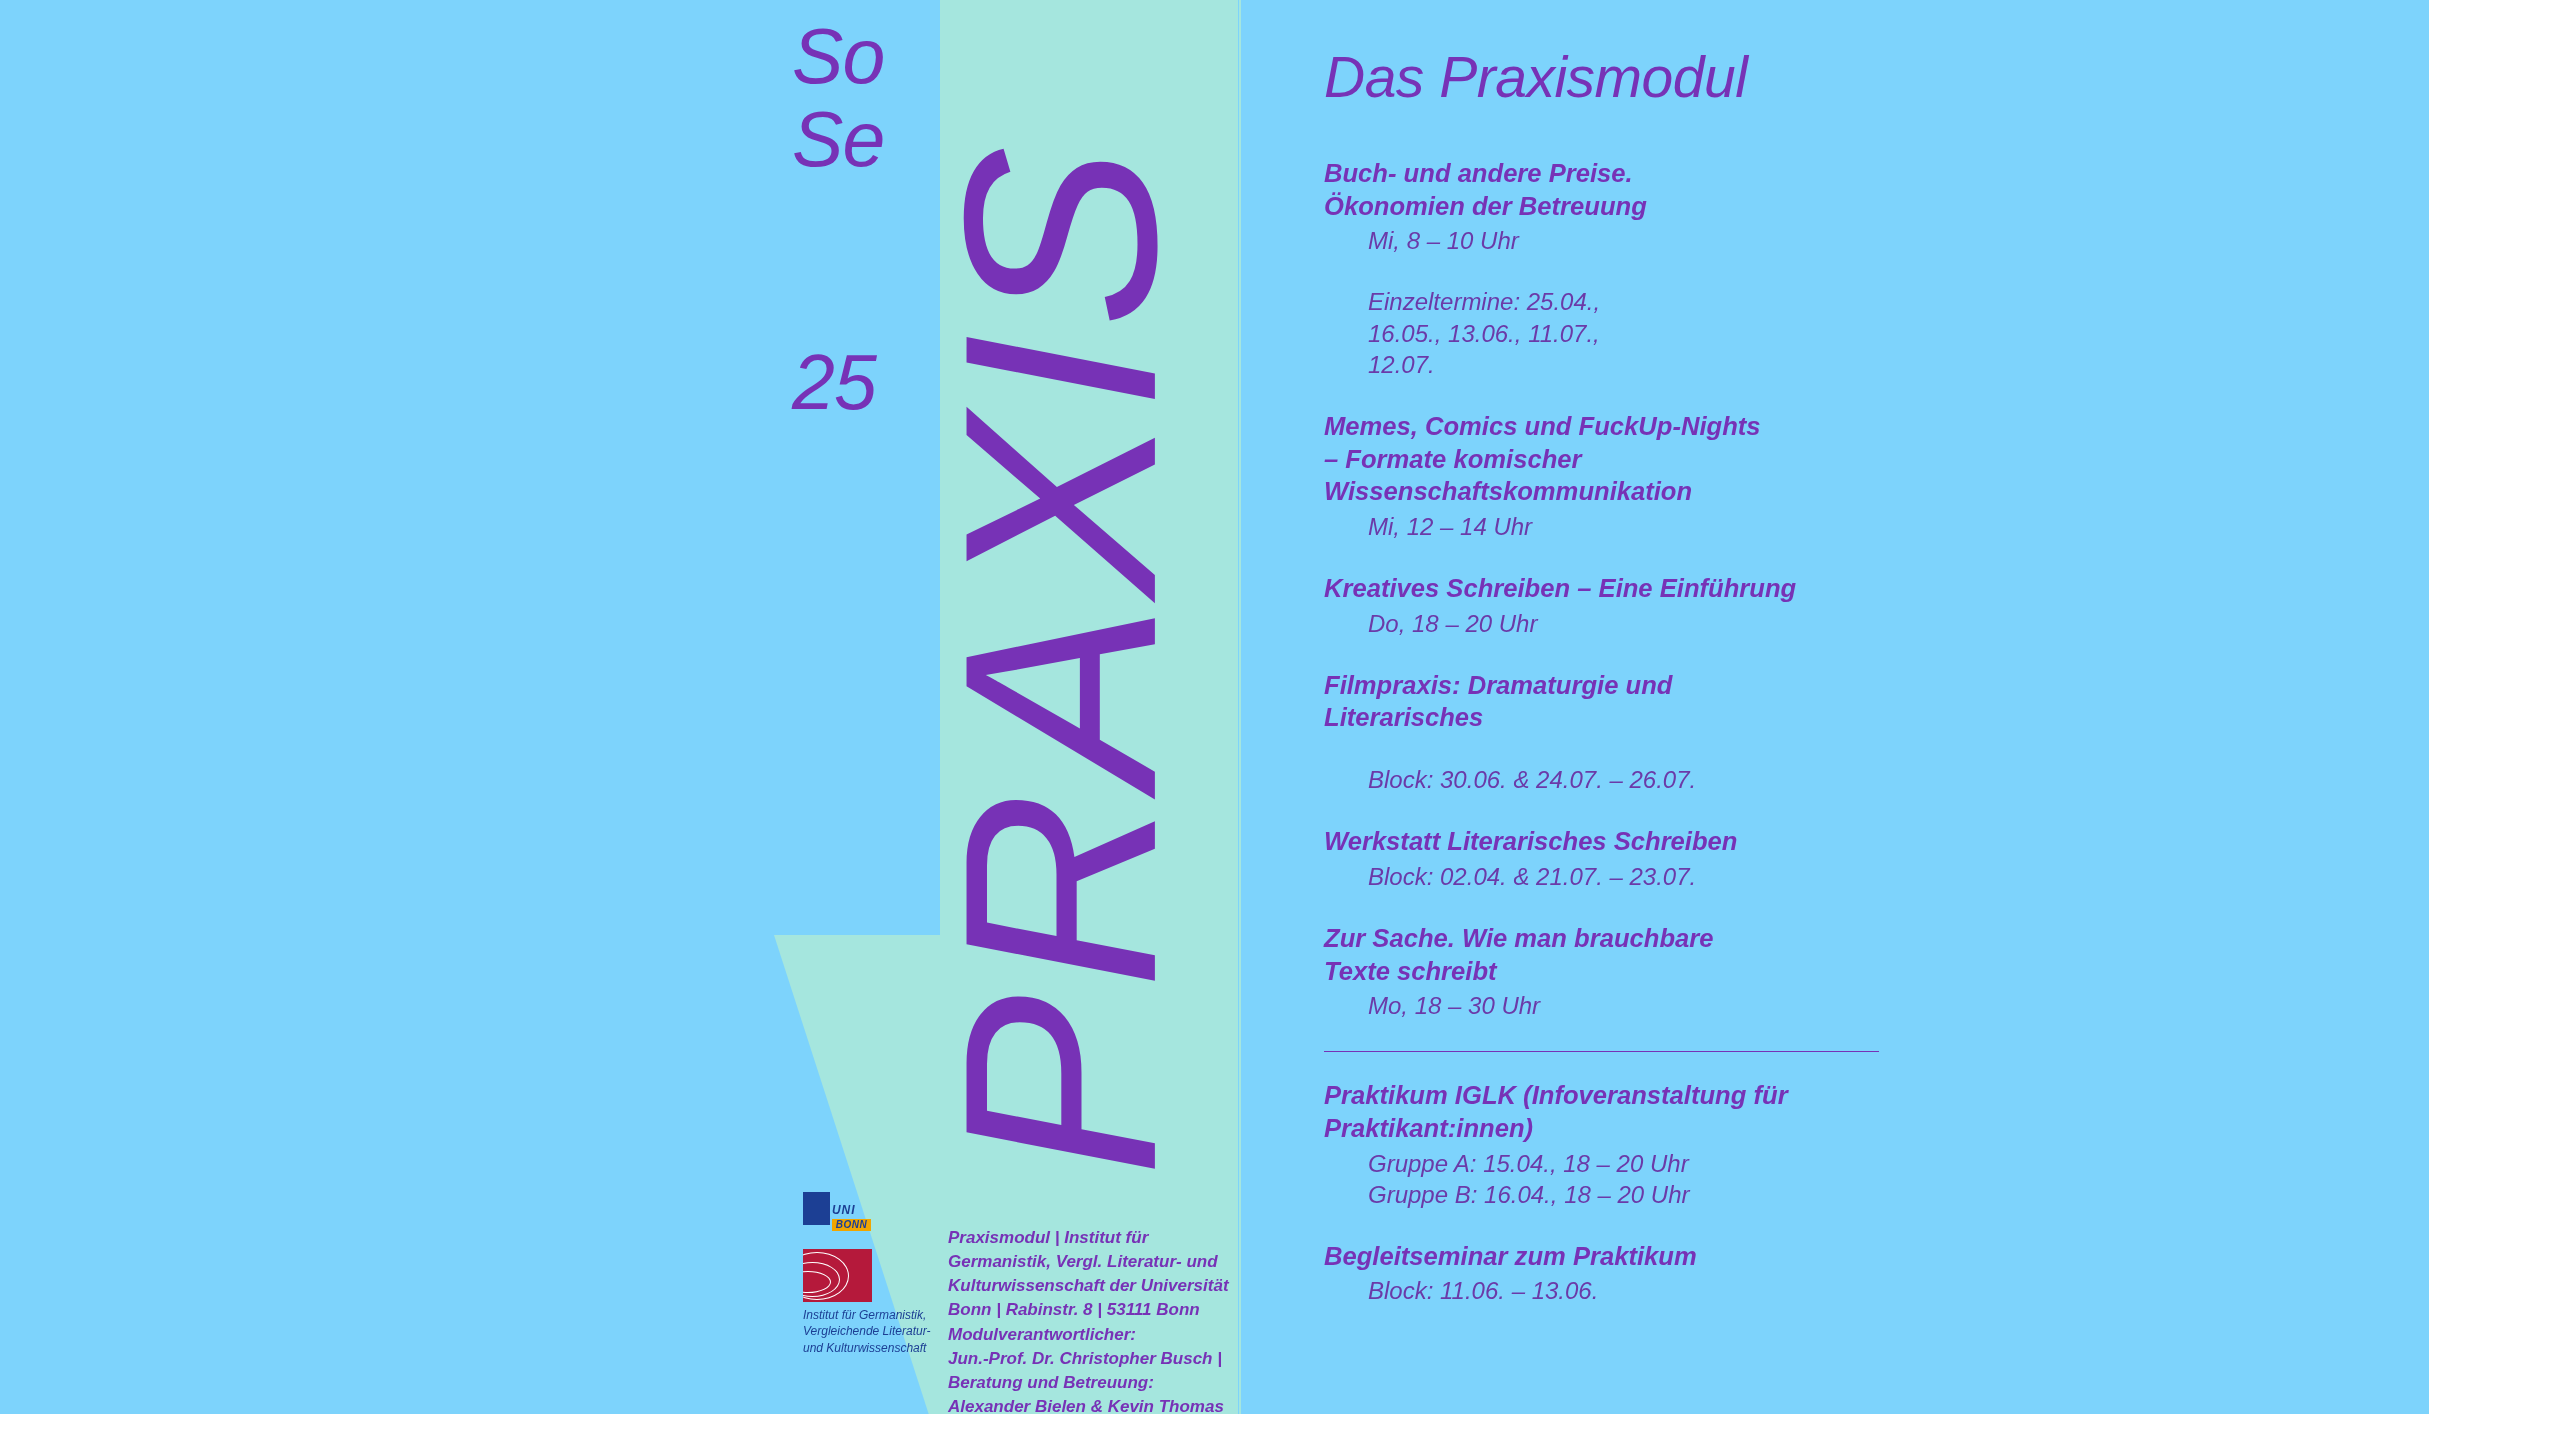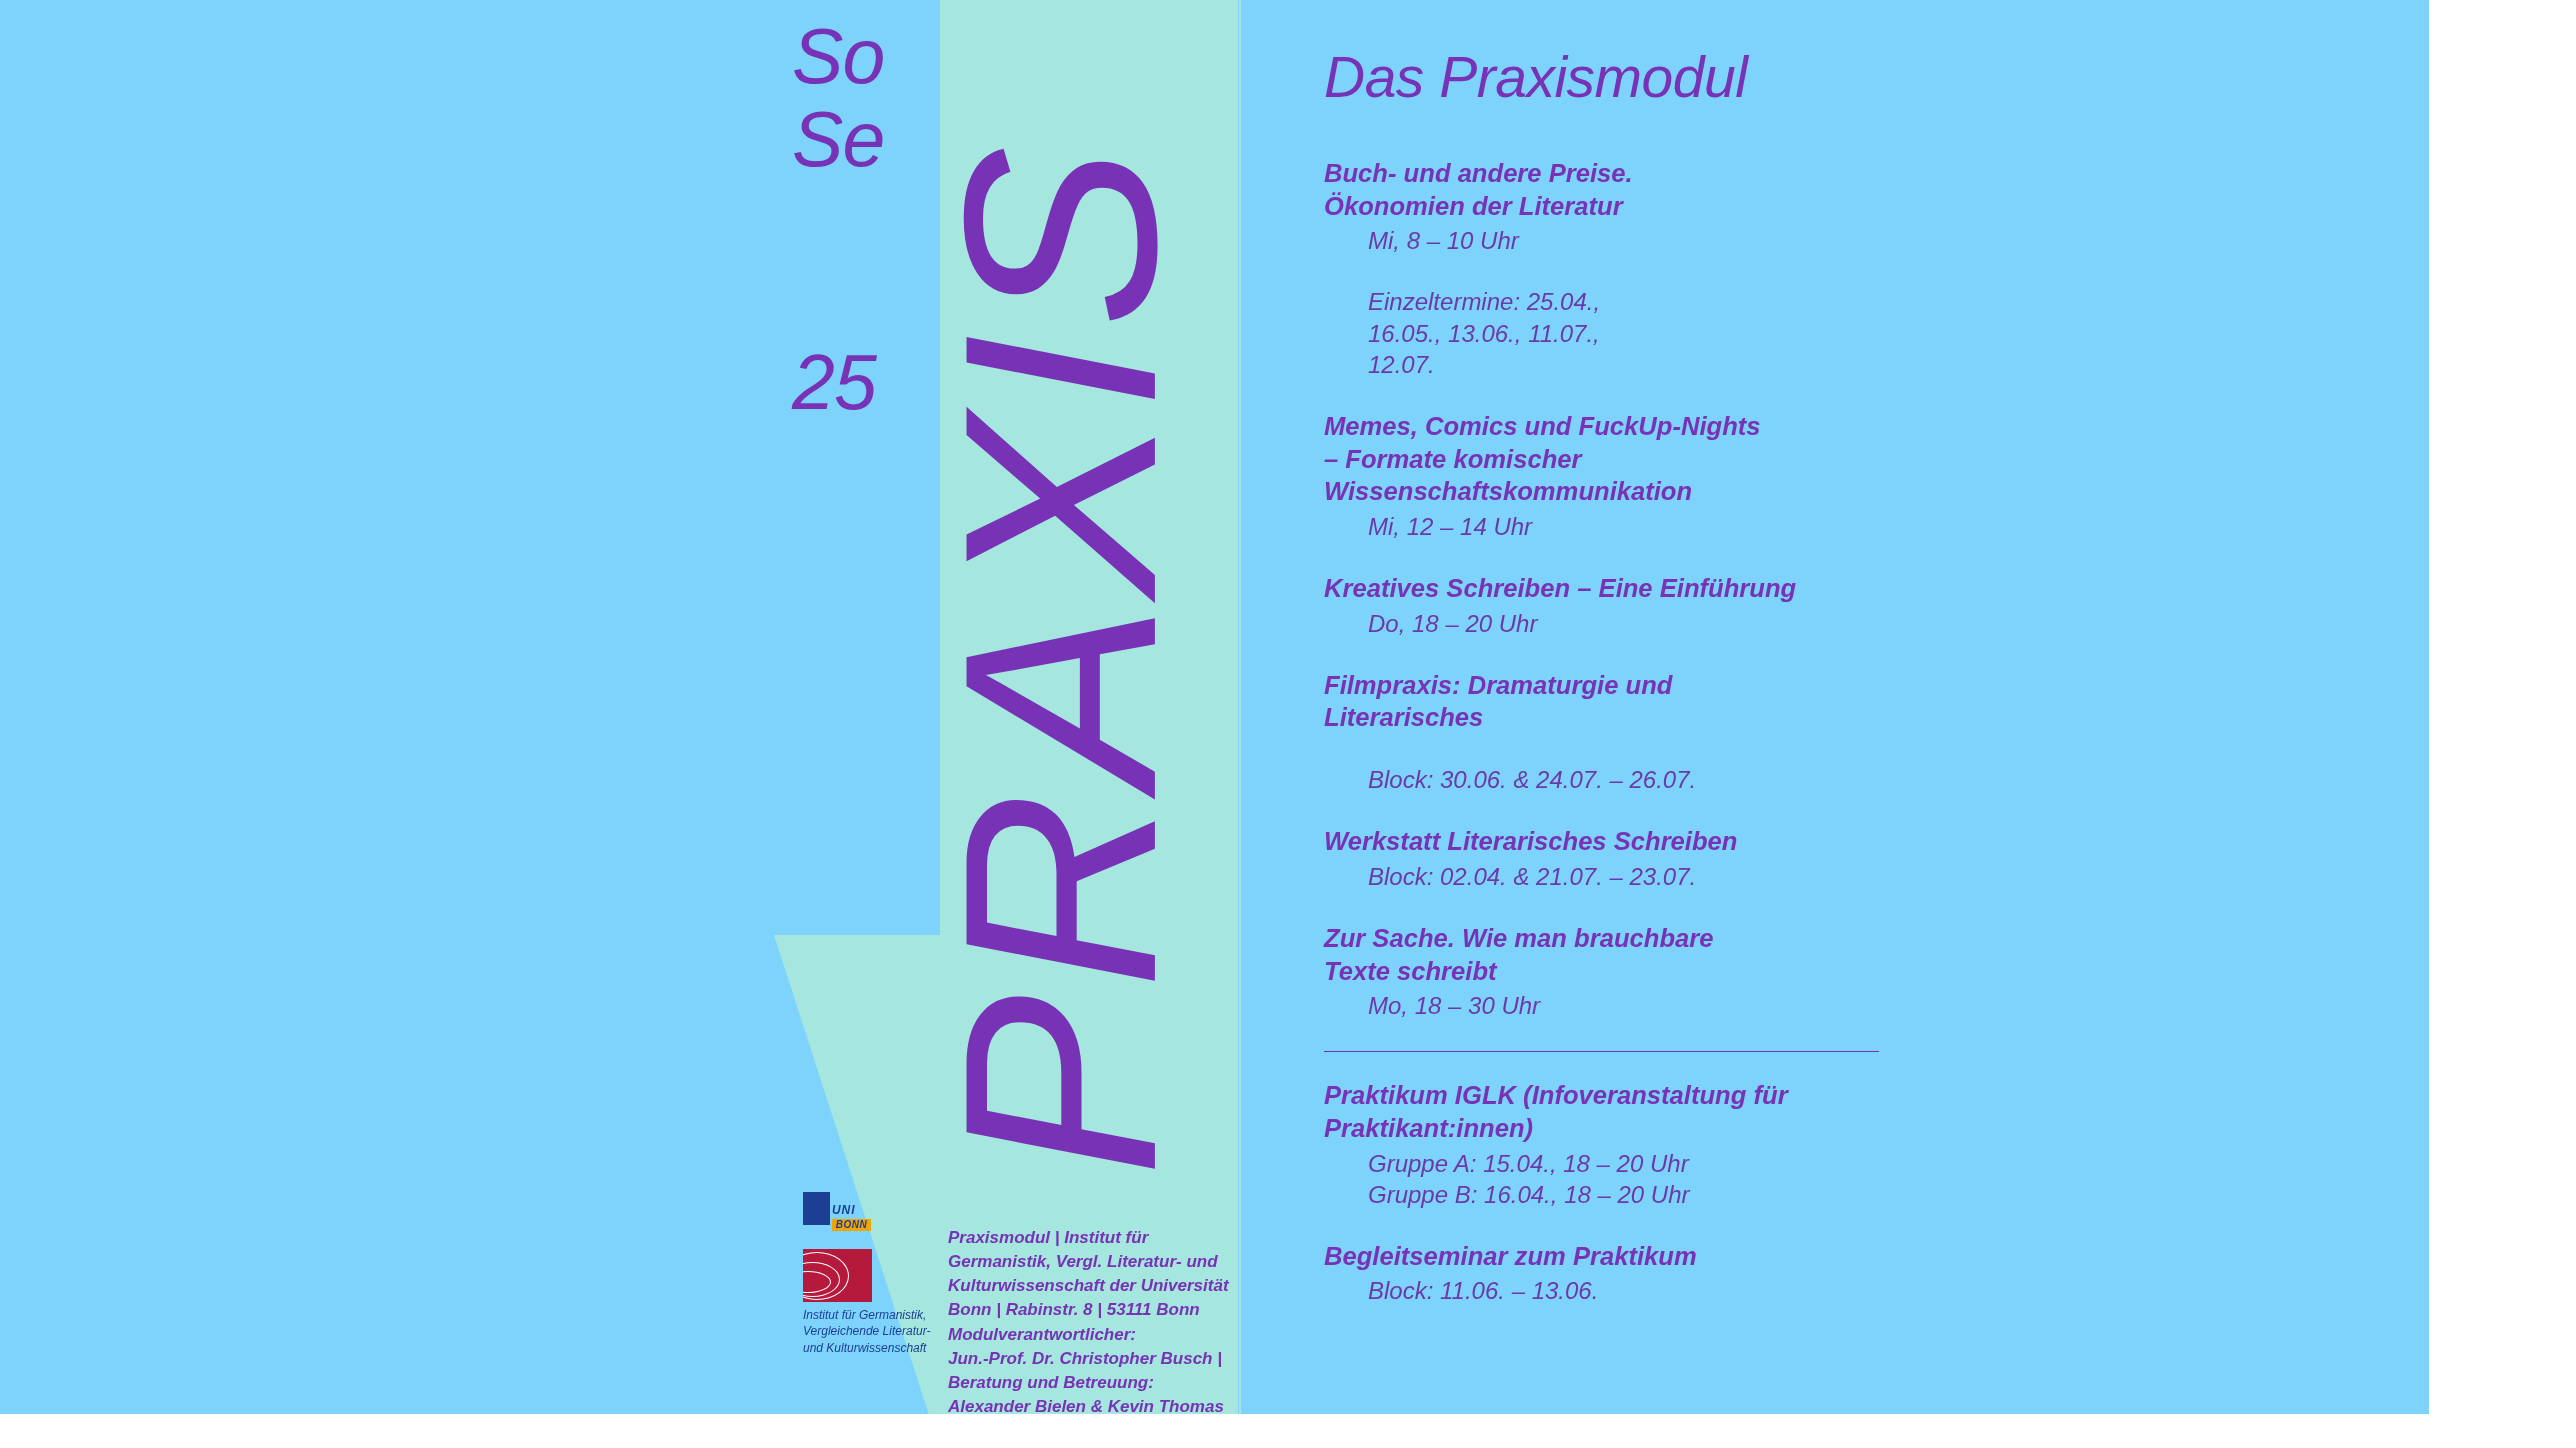--- a/index.html
+++ b/index.html
@@ -212,21 +212,21 @@
     <svg width="292" height="1223" viewBox="0 0 320 1340" xmlns="http://www.w3.org/2000/svg">
       <text x="-1290" y="230" transform="rotate(-90)" font-family="Liberation Sans, sans-serif" font-size="300" fill="#7732b6" letter-spacing="6">PRAXIS</text>
     </svg>
   </div>
 
   <div class="content">
     <div class="title">Das Praxismodul</div>
 
     <div class="courses">
       <div class="course">
-        <div class="course-name">Buch- und andere Preise. Ökonomien der Literatur</div>
+        <div class="course-name">Buch- und andere Preise. Ökonomien der Betreuung</div>
         <div class="course-time">Mi, 8 – 10 Uhr</div>
       </div>
       <div class="course">
         <div class="course-time" style="max-width:301px;">Einzeltermine: 25.04., 16.05., 13.06., 11.07., 12.07.</div>
       </div>
       <div class="course">
         <div class="course-name">Memes, Comics und FuckUp-Nights – Formate komischer Wissenschaftskommunikation</div>
         <div class="course-time">Mi, 12 – 14 Uhr</div>
       </div>
       <div class="course">

